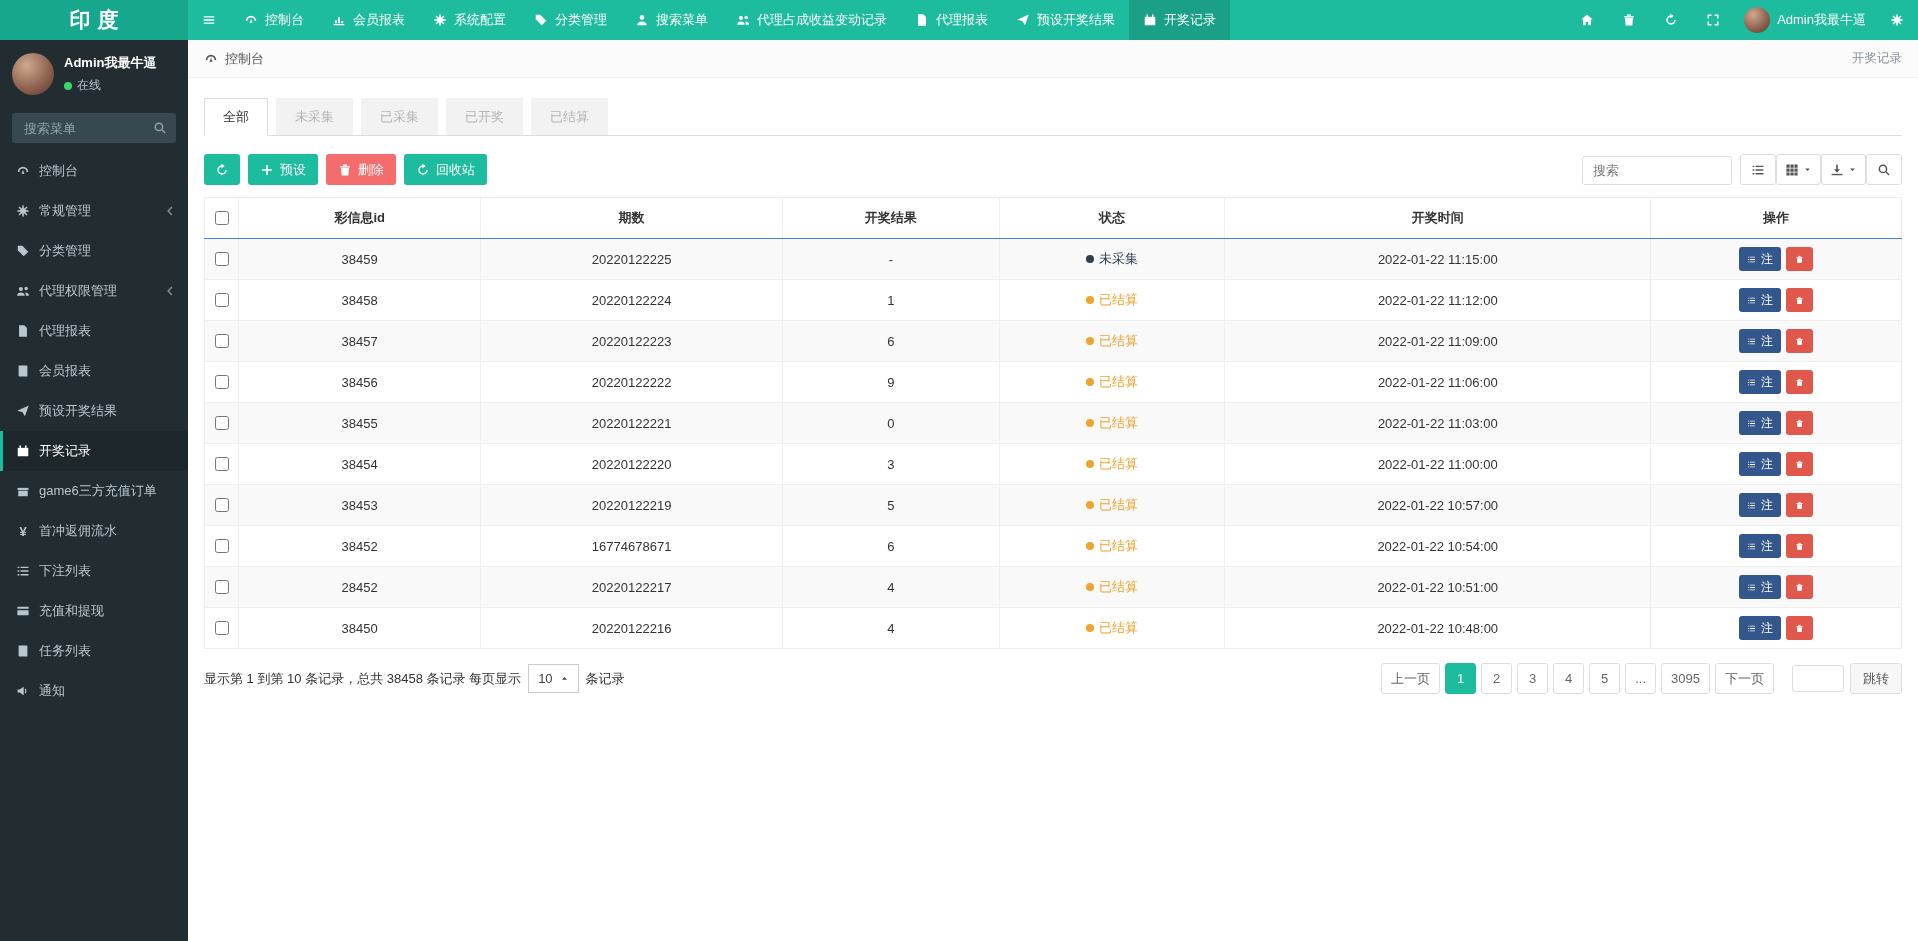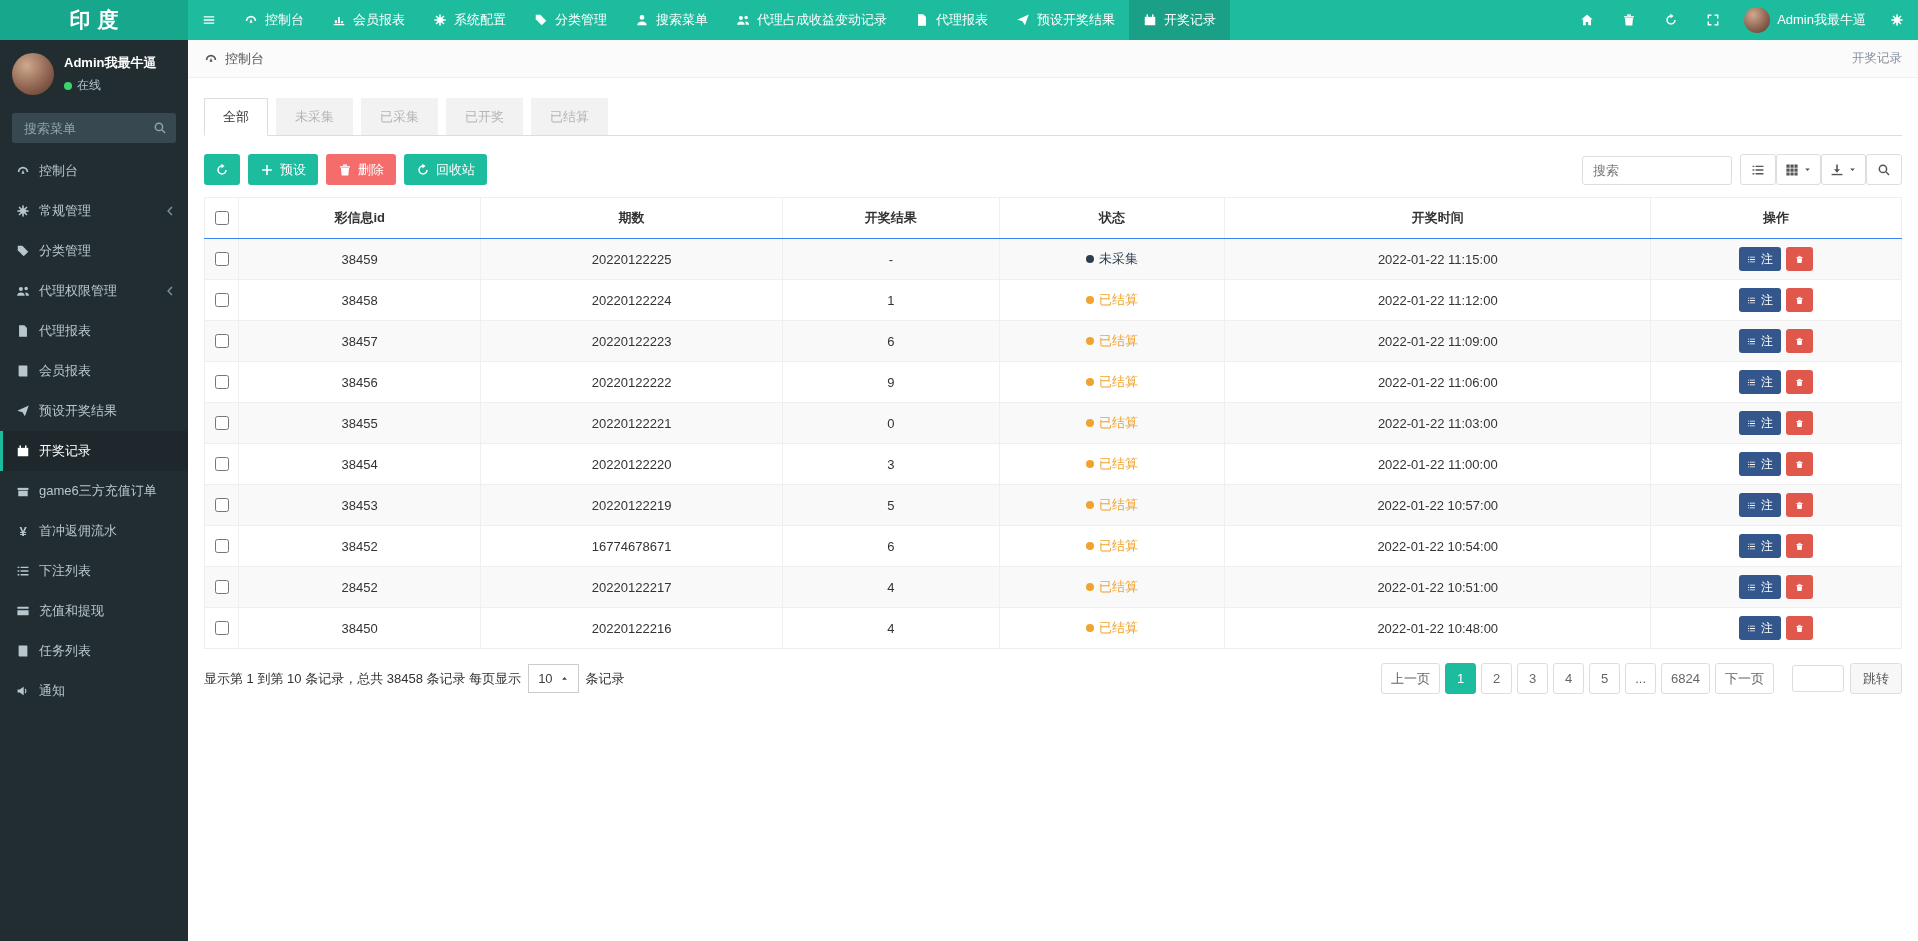--- a/index.html
+++ b/index.html
@@ -731,20 +731,20 @@
         <span>条记录</span>
       </div>
       <div class="pagination" id="pagination">
           <button class="page">上一页</button>
           <button class="page active">1</button>
           <button class="page">2</button>
           <button class="page">3</button>
           <button class="page">4</button>
           <button class="page">5</button>
           <button class="page">...</button>
-          <button class="page">6824</button>
+          <button class="page">3095</button>
           <button class="page">下一页</button>
         </div>
       <input class="jump-input" style="">
       <button class="jump-btn">跳转</button>
     </div>
   </div>
 </main>
 
 </body></html>

